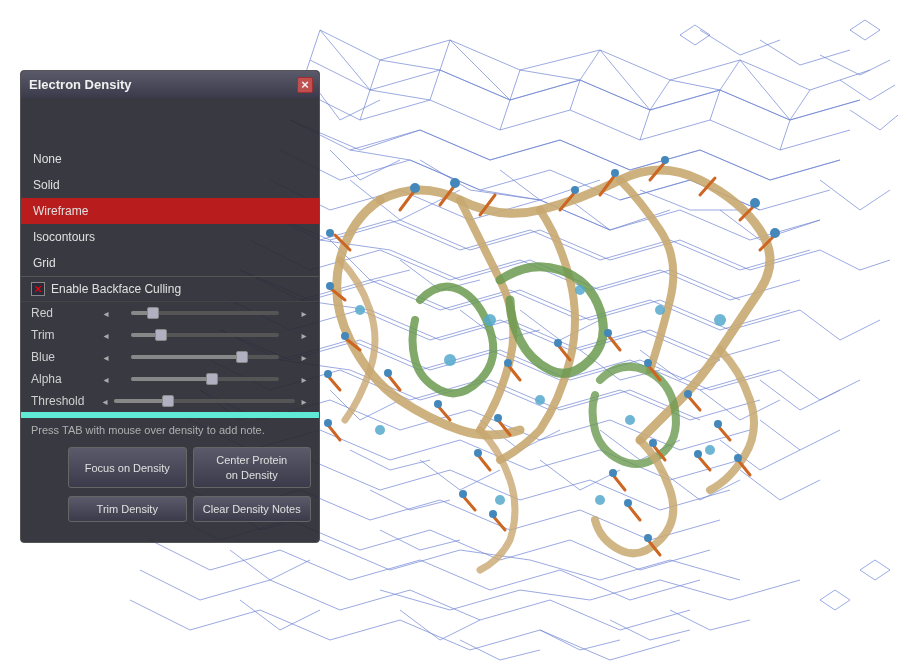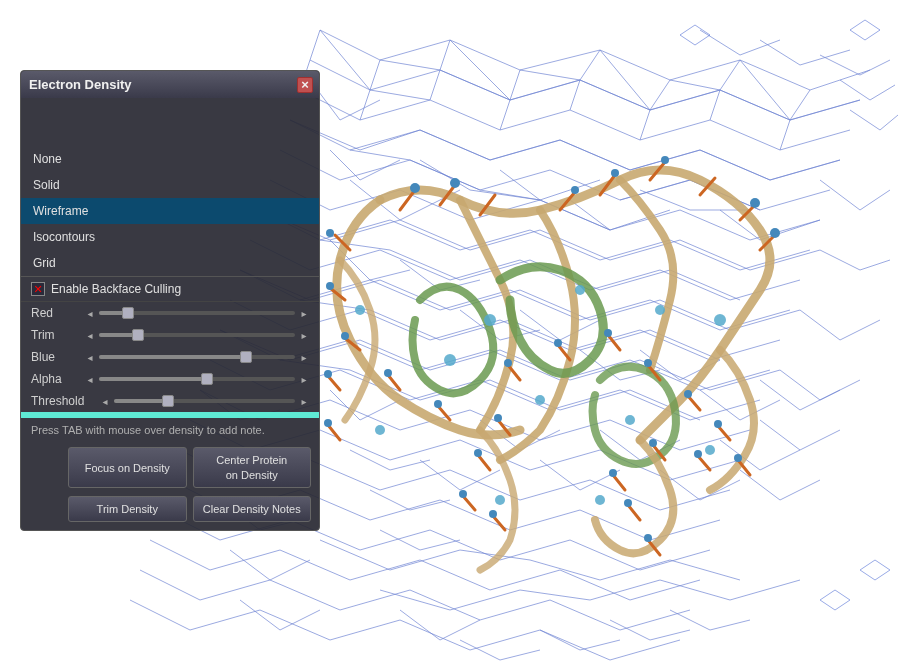--- a/index.html
+++ b/index.html
@@ -81,21 +81,21 @@
       margin-top: 48px;
     }
 
     .render-option {
       padding: 6px 12px;
       cursor: pointer;
       color: #e0e0e0;
       font-size: 12px;
     }
     .render-option.selected {
-      background: #0c4a6e;
+      background: #b91c1c;
     }
 
     
     .checkbox-row {
       display: flex;
       align-items: center;
       padding: 5px 10px;
       gap: 6px;
       border-bottom: 1px solid #444;
     }
@@ -112,21 +112,21 @@
       color: #f00;
       flex-shrink: 0;
       cursor: pointer;
     }
 
     
     .slider-row {
       display: flex;
       align-items: center;
       padding: 4px 10px;
-      gap: 4px;
+      gap: 20px;
     }
 
     .slider-label {
       width: 50px;
       color: #d0d0d0;
       font-size: 12px;
       flex-shrink: 0;
     }
 
     .slider-arrow-left, .slider-arrow-right {
@@ -635,19 +635,19 @@
     </div>
 
     <div class="info-text">Press TAB with mouse over density to add note.</div>
 
     <div class="btn-row">
       <button class="panel-btn">Focus on Density</button>
       <button class="panel-btn" style="white-space:pre-line">Center Protein
 on Density</button>
     </div>
 
-    <div class="btn-row" style="padding-bottom:8px;">
+    <div class="btn-row" style="padding-bottom:20px;">
       <button class="panel-btn">Trim Density</button>
       <button class="panel-btn">Clear Density Notes</button>
     </div>
 
   </div>
 </div>
 
 </body></html>

